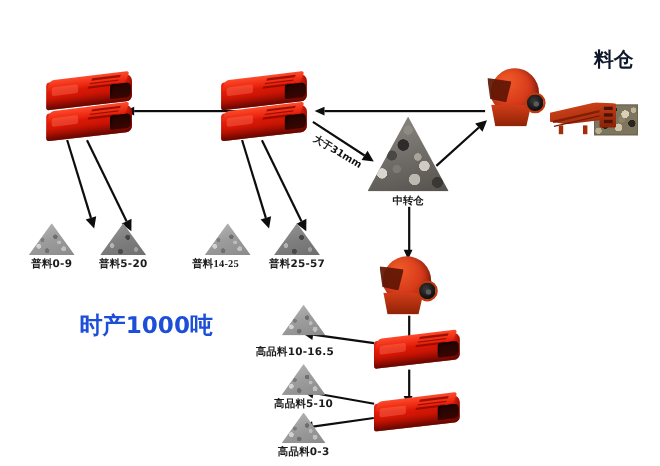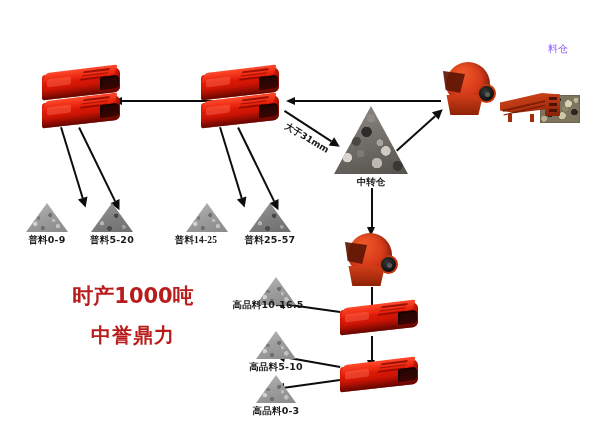--- a/index.html
+++ b/index.html
@@ -19,43 +19,43 @@
 
   
   .lbl {
     font-size: 9.5px;
     color: #1a1a1a;
     white-space: nowrap;
     letter-spacing: .2px;
     font-weight: 600;
   }
   .lbl-silo {
-    font-size: 10px;
-    font-weight: 400;
-    color: #8b5cf6;
+    font-size: 18px;
+    font-weight: 700;
+    color: #0f172a;
     white-space: nowrap;
   }
   .lbl-center {
     font-size: 9.5px;
     font-weight: 600;
     color: #1a1a1a;
     white-space: nowrap;
   }
   .lbl-diag {
     font-size: 9px;
     font-weight: 700;
     color: #111;
     white-space: nowrap;
     transform: rotate(31deg);
     transform-origin: left top;
   }
 
   .title-block { position: absolute; left: 18px; top: 286px; width: 230px; }
   .title-line {
-    color: #b91c1c;
+    color: #1d4ed8;
     font-weight: 700;
     white-space: nowrap;
     text-align: center;
     line-height: 1.02;
   }
   .t1 { font-size: 21px; letter-spacing: 0px; }
   .t2 { font-size: 21px; letter-spacing: 0px; margin-top: 5px; }
   .t3 { font-size: 20px; letter-spacing: 1px; margin-top: 18px; }
 
   
@@ -421,34 +421,33 @@
     <div class="panel"></div>
       <div class="mouth"></div>
       <div class="shade"></div>
   </div>
 
   <div class="diag" style="left:340px; top:313px; transform:rotate(188deg);">
     <div class="seg" style="width:56px;"></div>
     <div class="tip" style="left:56px;"></div>
   </div>
   <div class="pile" style="left:256px; top:277px; width:40px; height:28px;"></div>
-  <div class="abs lbl" style="left:268px; top:299px; transform:translateX(-50%);">高品料10-16.5</div>
+  <div class="abs lbl" style="left:268px; top:314px; transform:translateX(-50%);">高品料10-16.5</div>
 
   <div class="diag" style="left:340px; top:368px; transform:rotate(190deg);">
     <div class="seg" style="width:56px;"></div>
     <div class="tip" style="left:56px;"></div>
   </div>
   <div class="pile" style="left:256px; top:331px; width:40px; height:28px;"></div>
   <div class="abs lbl" style="left:276px; top:361px; transform:translateX(-50%);text-align:right;">高品料5-10</div>
 
   <div class="diag" style="left:340px; top:381px; transform:rotate(172deg);">
     <div class="seg" style="width:56px;"></div>
     <div class="tip" style="left:56px;"></div>
   </div>
   <div class="pile" style="left:256px; top:375px; width:40px; height:28px;"></div>
   <div class="abs lbl" style="left:276px; top:405px; transform:translateX(-50%);">高品料0-3</div>
 
   <div class="title-block">
     <div class="title-line t1">时产1000吨</div>
-    <div class="title-line t3">中誉鼎力</div>
   </div>
 
 </div>
 
 </body></html>

